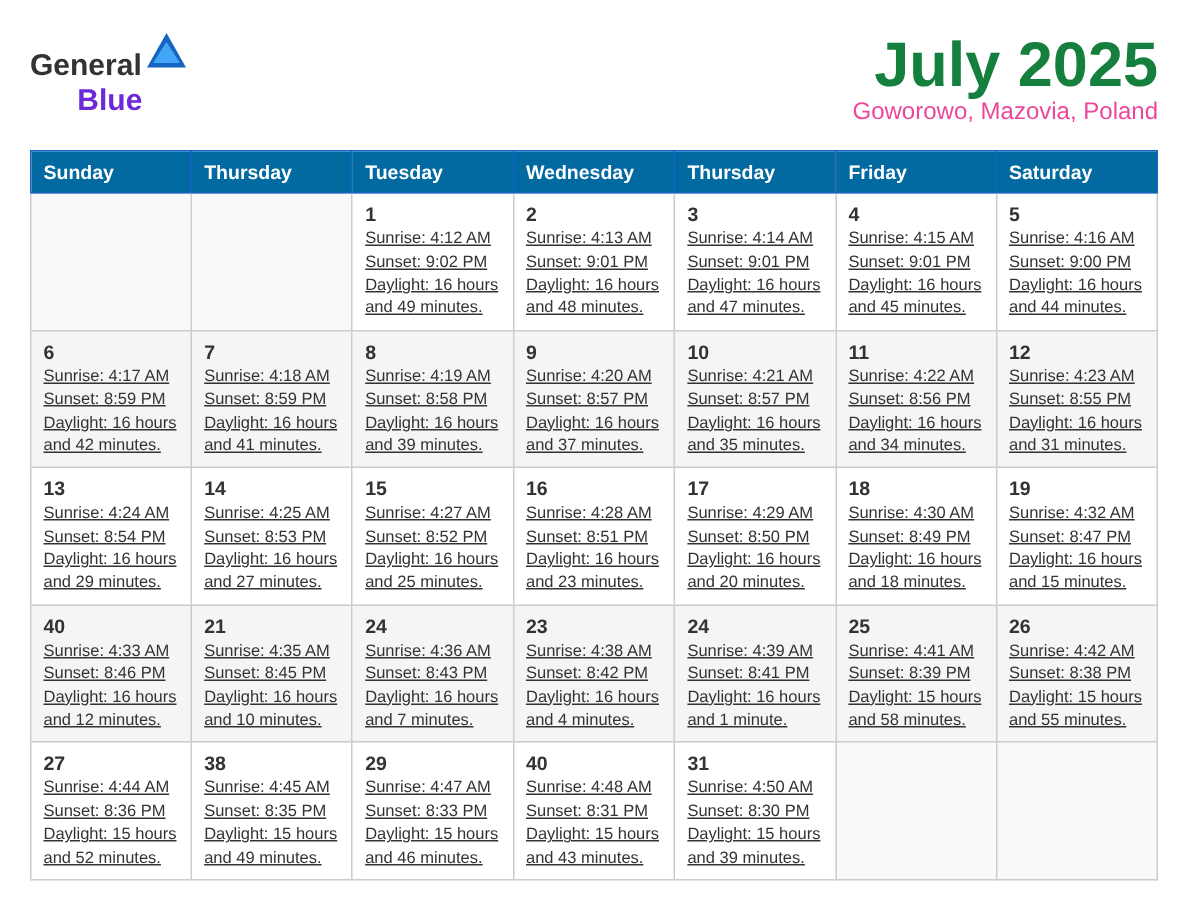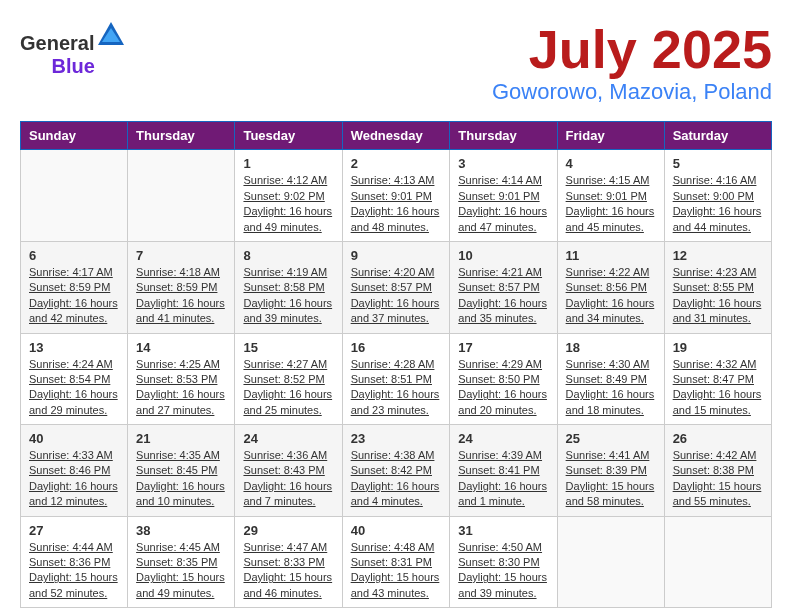--- a/index.html
+++ b/index.html
@@ -23,36 +23,36 @@
     }
     .logo-icon {
       width: 30px;
       height: 30px;
       margin-left: 2px;
     }
     .title-block {
       text-align: right;
     }
     .month-title {
-      font-size: 54px;
+      font-size: 42px;
       font-weight: bold;
-      color: #b91c1c;
+      color: #15803d;
       line-height: 1.1;
     }
     .location-title {
-      font-size: 22px;
-      color: #3b82f6;
+      font-size: 16px;
+      color: #ec4899;
     }
     .calendar {
       width: 100%;
       border-collapse: collapse;
       border: 1px solid #ccc;
     }
     .calendar th {
-      background-color: #701a75;
+      background-color: #0369a1;
       color: #fff;
       text-align: left;
       padding: 6px 8px;
       font-size: 13px;
       border: 1px solid #1565c0;
     }
     .calendar td {
       vertical-align: top;
       padding: 6px 8px;
       border: 1px solid #ccc;

